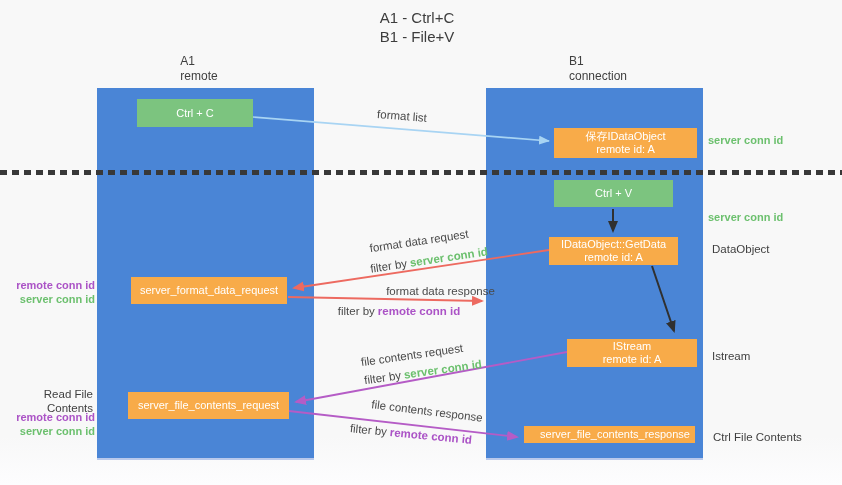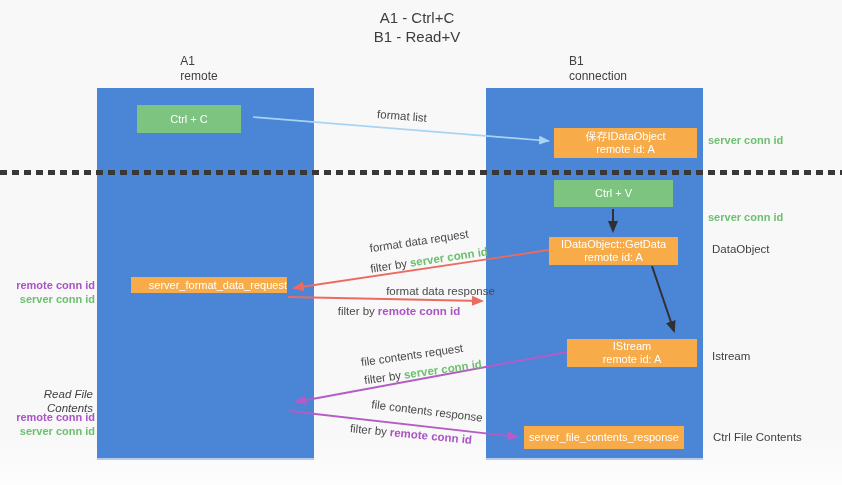--- a/index.html
+++ b/index.html
@@ -33,21 +33,21 @@
   .left-group{position:absolute;left:0;width:95px;text-align:right;
     font-size:11px;font-weight:bold;line-height:13.5px;z-index:5;}
 </style>
 </head>
 <body>
 
 <div class="canvas">
 
   <div class="title">
     <div>A1 - Ctrl+C</div>
-    <div>B1 - Read+V</div>
+    <div>B1 - File+V</div>
   </div>
 
   <div class="lane-header" style="left:199px;">
     <div>A1</div>
     <div>remote</div>
   </div>
   <div class="lane-header" style="left:598px;">
     <div>B1</div>
     <div>connection</div>
   </div>
@@ -74,50 +74,53 @@
     </defs>
     <line x1="253" y1="117" x2="549" y2="141" stroke="#a8d4f3" stroke-width="1.6" marker-end="url(#m-blue)"></line>
     <line x1="613" y1="209" x2="613" y2="231" stroke="#303030" stroke-width="2" marker-end="url(#m-black)"></line>
     <line x1="652" y1="266" x2="674" y2="331" stroke="#303030" stroke-width="2" marker-end="url(#m-black)"></line>
     <line x1="549" y1="250" x2="294" y2="288" stroke="#ed6a60" stroke-width="1.8" marker-end="url(#m-red)"></line>
     <line x1="288" y1="297" x2="482" y2="301" stroke="#ed6a60" stroke-width="1.8" marker-end="url(#m-red)"></line>
     <line x1="567" y1="352" x2="296" y2="402" stroke="#b55cc6" stroke-width="1.8" marker-end="url(#m-purple)"></line>
     <line x1="289" y1="411" x2="517" y2="437" stroke="#b55cc6" stroke-width="1.8" marker-end="url(#m-purple)"></line>
   </svg>
 
-  <div class="node green" style="left:137px;top:105px;width:104px;height:28px;">
+  <div class="node green" style="left:137px;top:99px;width:116px;height:28px;">
     <span>Ctrl + C</span>
   </div>
 
   <div class="node orange" style="left:554px;top:128px;width:143px;height:30px;">
     <span>保存IDataObject</span>
     <span>remote id: A</span>
   </div>
 
   <div class="node green" style="left:554px;top:180px;width:119px;height:27px;">
     <span>Ctrl + V</span>
   </div>
 
   <div class="node orange" style="left:549px;top:237px;width:129px;height:28px;">
     <span>IDataObject::GetData</span>
     <span>remote id: A</span>
   </div>
 
-  <div class="node orange" style="left:131px;top:277px;width:156px;height:16px;align-items:flex-end;">
+  <div class="node orange" style="left:131px;top:277px;width:156px;height:27px;">
     <span>server_format_data_request</span>
   </div>
 
 
   <div class="node orange" style="left:567px;top:339px;width:130px;height:28px;">
     <span>IStream</span>
     <span>remote id: A</span>
   </div>
 
+  <div class="node orange" style="left:128px;top:392px;width:161px;height:27px;">
+    <span>server_file_contents_request</span>
+  </div>
 
-  <div class="node orange" style="left:524px;top:426px;width:160px;height:23px;">
+  <div class="node orange" style="left:524px;top:426px;width:160px;height:17px;padding-left:11px;">
     <span>server_file_contents_response</span>
   </div>
 
   <div class="albl" style="left:402px;top:116px;--r:4.5deg;">format list</div>
 
   <div class="albl" style="left:419px;top:241px;--r:-8.5deg;">format data request</div>
   <div class="albl" style="left:429px;top:260px;--r:-8.5deg;">
     <span class="pre">filter by</span><span class="val-green">server conn id</span>
   </div>
 
@@ -140,20 +143,20 @@
   <div class="side green-t" style="left:708px;top:211px;">server conn id</div>
   <div class="side plain" style="left:712px;top:243px;">DataObject</div>
   <div class="side plain" style="left:712px;top:350px;">Istream</div>
   <div class="side plain" style="left:713px;top:431px;">Ctrl File Contents</div>
 
   <div class="left-group" style="top:279px;">
     <div class="purple-t side" style="position:static;">remote conn id</div>
     <div class="green-t side" style="position:static;">server conn id</div>
   </div>
 
-  <div class="left-group" style="top:388px;width:93px;font-weight:normal;font-size:11.5px;color:#3f3f3f;font-style:italic;">Read File Contents</div>
+  <div class="left-group" style="top:388px;width:93px;font-weight:normal;font-size:11.5px;color:#3f3f3f;">Read File Contents</div>
 
   <div class="left-group" style="top:411px;">
     <div class="purple-t side" style="position:static;">remote conn id</div>
     <div class="green-t side" style="position:static;">server conn id</div>
   </div>
 
 </div>
 
 </body></html>

